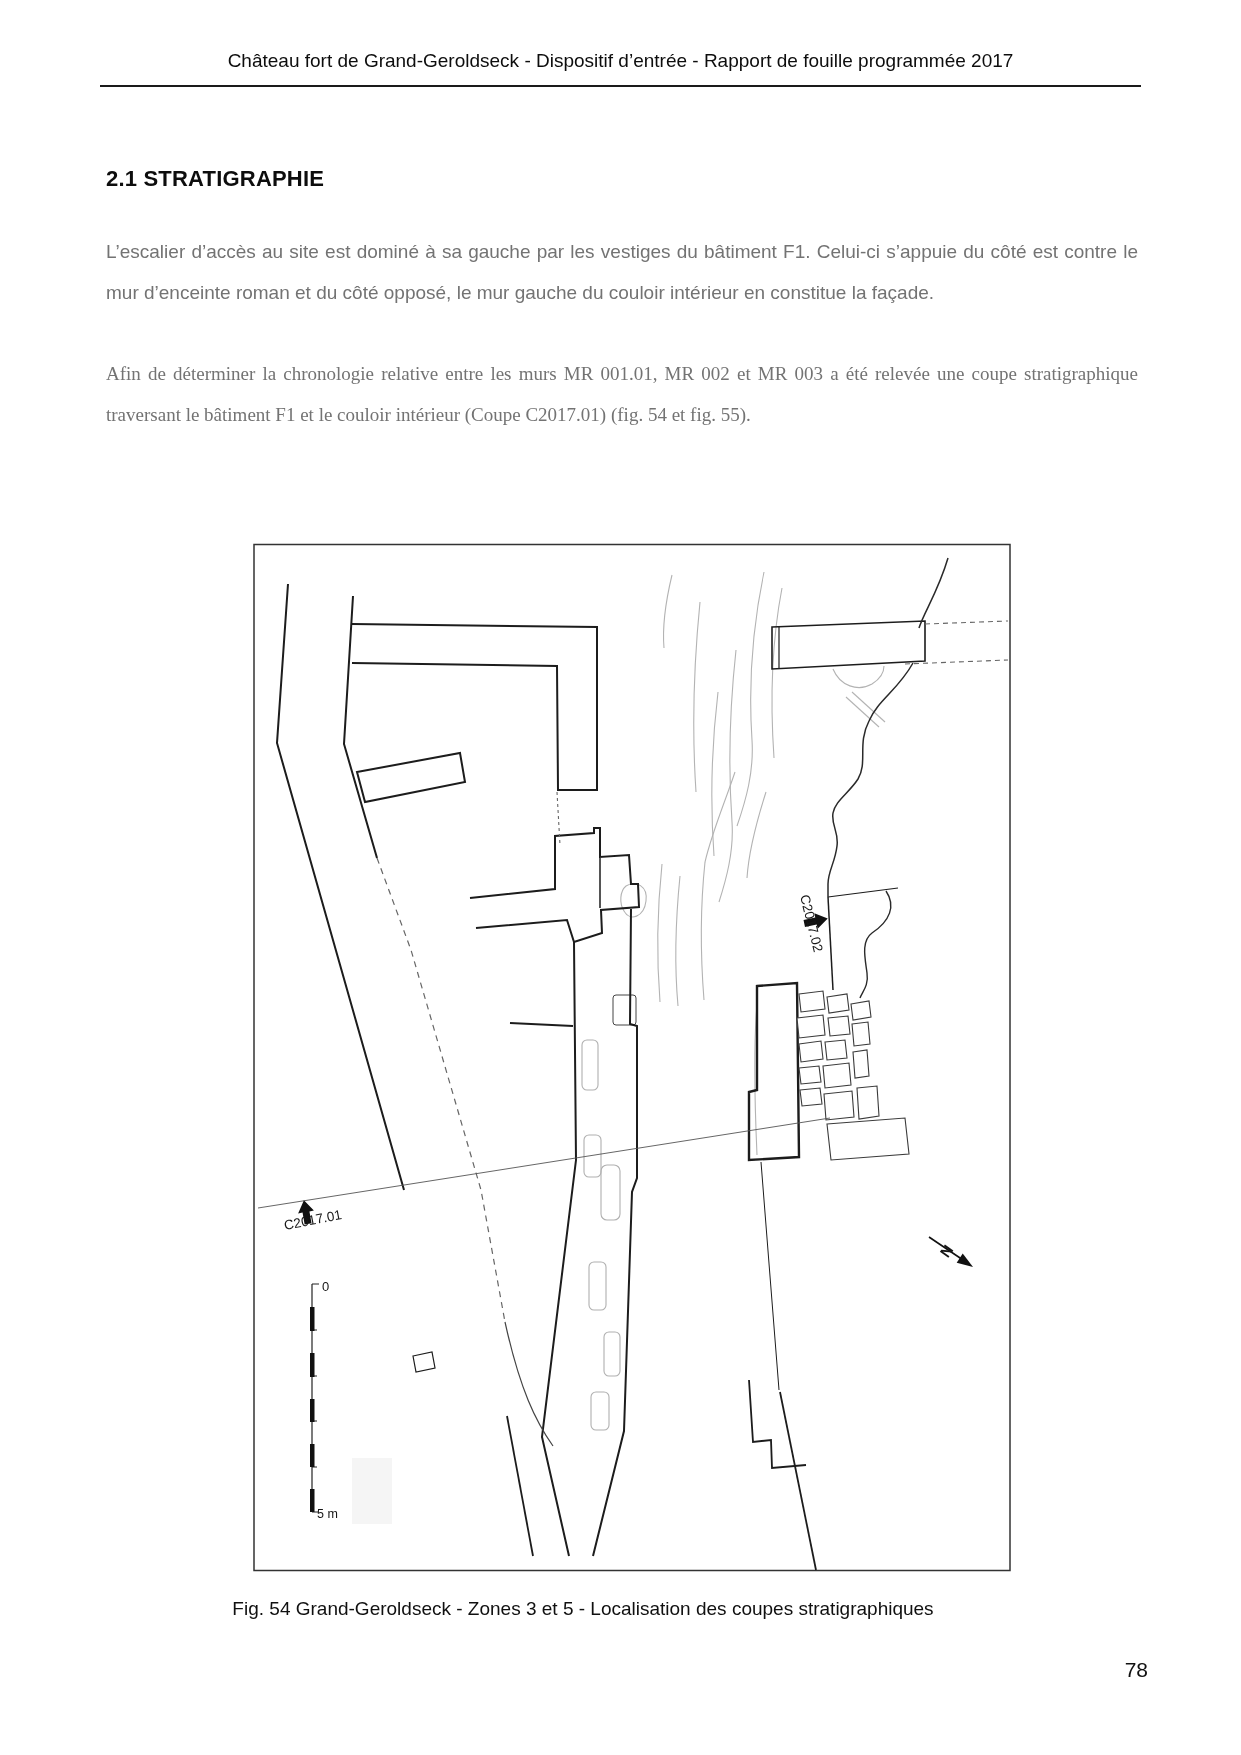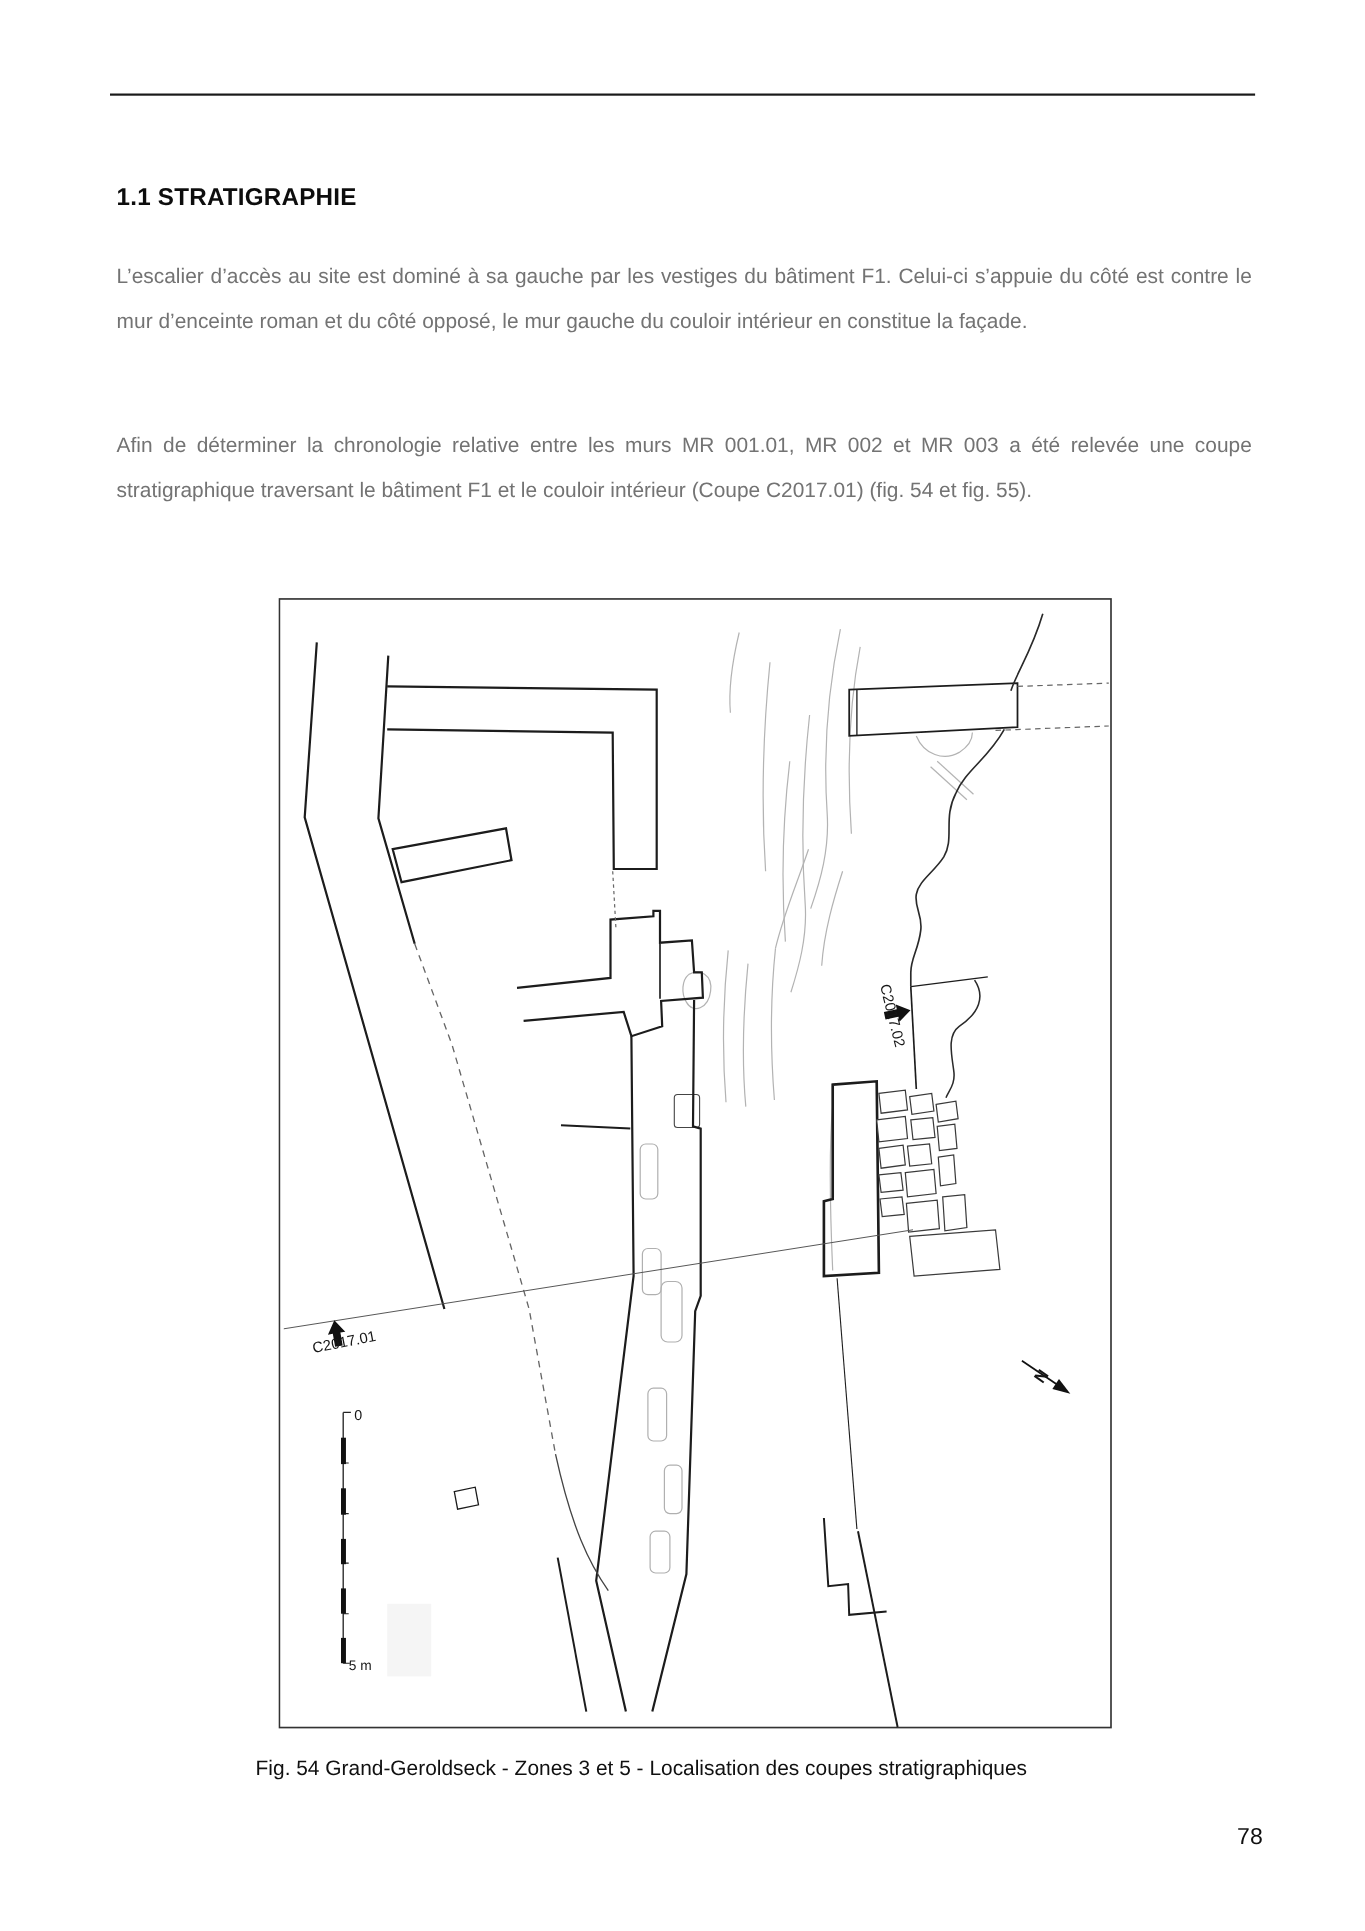--- a/index.html
+++ b/index.html
@@ -21,42 +21,43 @@
   }
   .section-heading{
     position:absolute;top:166px;left:106px;
     font-size:22px;font-weight:bold;color:#0d0d0d;letter-spacing:0.2px;
   }
   .body-text{
     position:absolute;left:106px;width:1032px;
     font-size:19px;line-height:41px;text-align:justify;color:#737373;
   }
   .p1{top:212px;}
-  .p2{top:366px;}
+  .p2{top:334px;font-family:Liberation Serif, serif;}
   .figure-wrap{
     position:absolute;top:543px;left:253px;width:758px;height:1029px;
   }
   .figure-caption{
     position:absolute;top:1598px;left:0;width:1166px;
     text-align:center;font-size:19px;color:#101010;
   }
   .page-number{
     position:absolute;top:1658px;right:93px;
     font-size:21px;color:#101010;
   }
   svg text{font-family:"Liberation Sans", sans-serif;fill:#161616;}
 </style>
 </head>
 <body>
 
 <div class="page">
 
+  <div class="header">Château fort de Grand-Geroldseck - Dispositif d’entrée - Rapport de fouille programmée 2017</div>
   <div class="header-rule"></div>
 
-  <div class="section-heading">1.1 STRATIGRAPHIE</div>
+  <div class="section-heading">2.1 STRATIGRAPHIE</div>
 
   <p class="body-text p1">L’escalier d’accès au site est dominé à sa gauche par les vestiges du bâtiment F1. Celui-ci s’appuie du côté est contre le mur d’enceinte roman et du côté opposé, le mur gauche du couloir intérieur en constitue la façade.</p>
   <p class="body-text p2">Afin de déterminer la chronologie relative entre les murs MR 001.01, MR 002 et MR 003 a été relevée une coupe stratigraphique traversant le bâtiment F1 et le couloir intérieur (Coupe C2017.01) (fig. 54 et fig. 55).</p>
 
   <div class="figure-wrap">
     <svg width="758" height="1029" viewBox="253 543 758 1029" xmlns="http://www.w3.org/2000/svg">
 
       <rect x="254" y="544.5" width="756" height="1026" fill="none" stroke="#333" stroke-width="1.5"></rect>
 
       <rect x="352" y="1458" width="40" height="66" fill="#f5f5f5"></rect>

